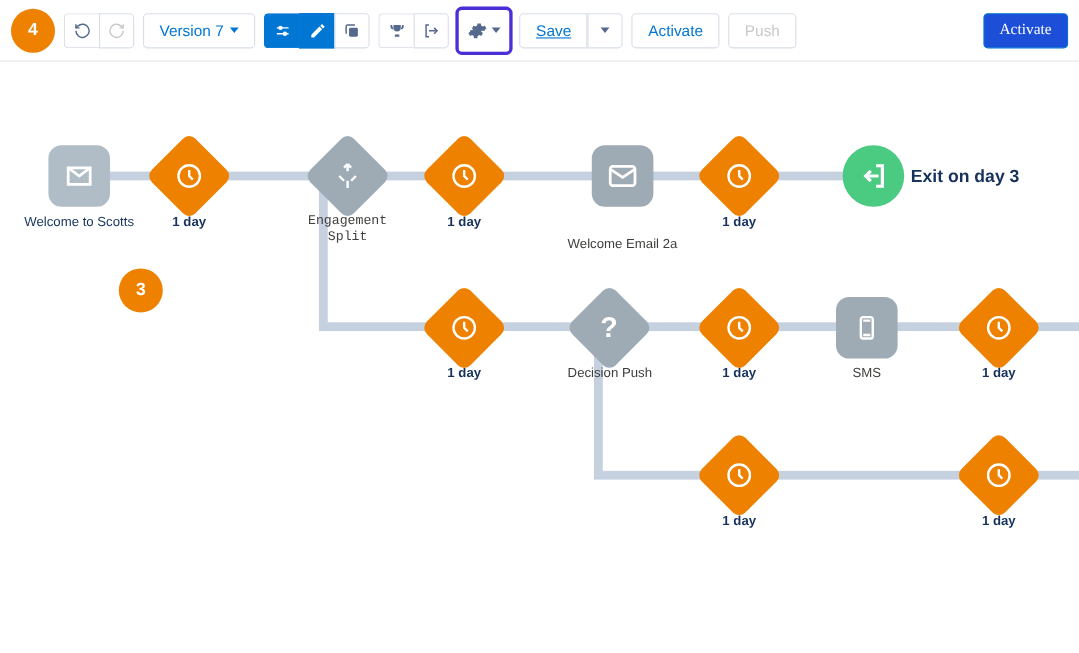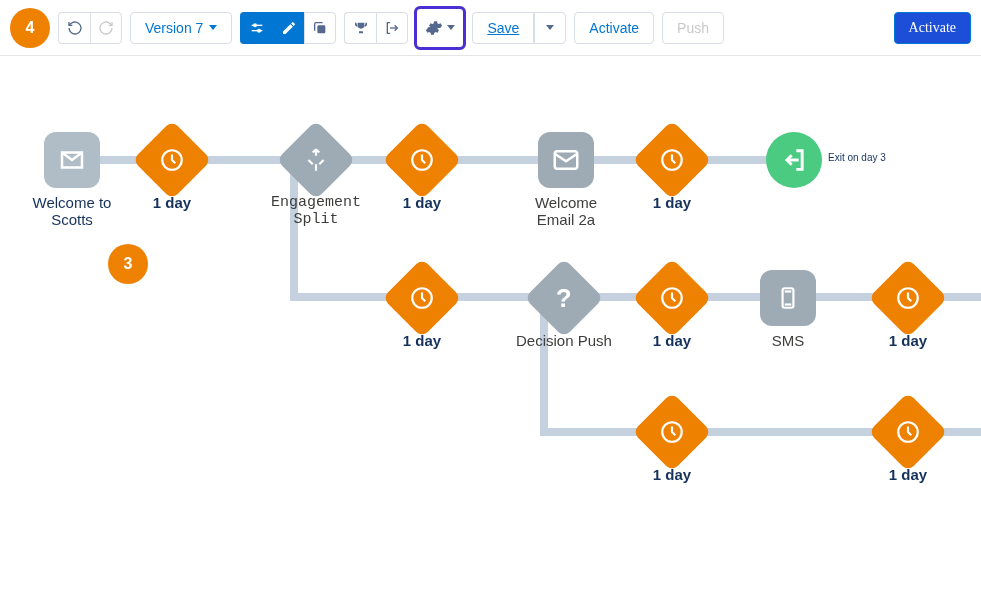--- a/index.html
+++ b/index.html
@@ -61,21 +61,21 @@
     background: #ef8100; color: #fff; font-weight: bold;
     display: flex; align-items: center; justify-content: center; font-size: 16px;
     flex-shrink: 0;
   }
   .badge-float { position:absolute; left:108px; top:244px; }
   .canvas { position: relative; width: 981px; height: 538px; }
   .connector { position:absolute; background:#c6d1e0; }
   .connector.h { height:8px; }
   .connector.v { width:8px; }
   .node { position:absolute; display:flex; flex-direction:column; align-items:center; text-align:center; }
-  .node-label { margin-top:6px; font-size:15px; color:#3e3e3c; max-width:100px; }
+  .node-label { margin-top:6px; font-size:12px; color:#3e3e3c; max-width:100px; }
   .node-label.dark { color:#16325c; font-weight: 600; }
   .square {
     width:56px; height:56px; border-radius:12px;
     display:flex; align-items:center; justify-content:center;
     color:#fff;
   }
   .square.entry { background:#b0bdc6; }
   .square.gray { background:#9eabb5; }
   .diamond {
     width:56px; height:56px; transform: rotate(45deg);
@@ -84,21 +84,21 @@
   }
   .diamond>span { transform: rotate(-45deg); display:flex; }
   .diamond.orange { background:#ef8100; }
   .diamond.gray { background:#9eabb5; }
   .circle {
     width:56px; height:56px; border-radius:50%;
     display:flex; align-items:center; justify-content:center;
     color:#fff;
   }
   .circle.green { background:#4bca81; }
-  .exit-label { position:absolute; font-size:10px; color:#16325c; }
+  .exit-label { position:absolute; font-size:16px; color:#16325c;font-weight:bold; }
 </style>
 </head>
 <body>
 
 <div class="toolbar">
   <div class="badge">4</div>
 
   <div class="icon-group">
     <div class="icon-btn">
       <svg width="16" height="16" viewBox="0 0 24 24" fill="none" stroke="#54698d" stroke-width="2">
@@ -238,21 +238,21 @@
         <span>
       <svg width="26" height="26" viewBox="0 0 24 24" fill="none" stroke="#fff" stroke-width="2">
             <circle cx="12" cy="12" r="9"></circle>
             <path d="M12 7v5l3 3"></path>
           </svg>
     </span>
       </div>
     <div class="node-label dark">1 day</div>
   </div>
 
-  <div class="node" style="left:516px; top:76px;">
+  <div class="node" style="left:516px; top:76px;gap:20px;">
     <div class="square gray">
       <svg width="30" height="30" viewBox="0 0 24 24" fill="none" stroke="#fff" stroke-width="2">
           <rect x="3" y="5" width="18" height="14" rx="2"></rect>
           <path d="M3 7l9 6 9-6"></path>
         </svg>
     </div>
     <div class="node-label">Welcome Email 2a</div>
   </div>
 
   <div class="node" style="left:644px; top:76px;">

